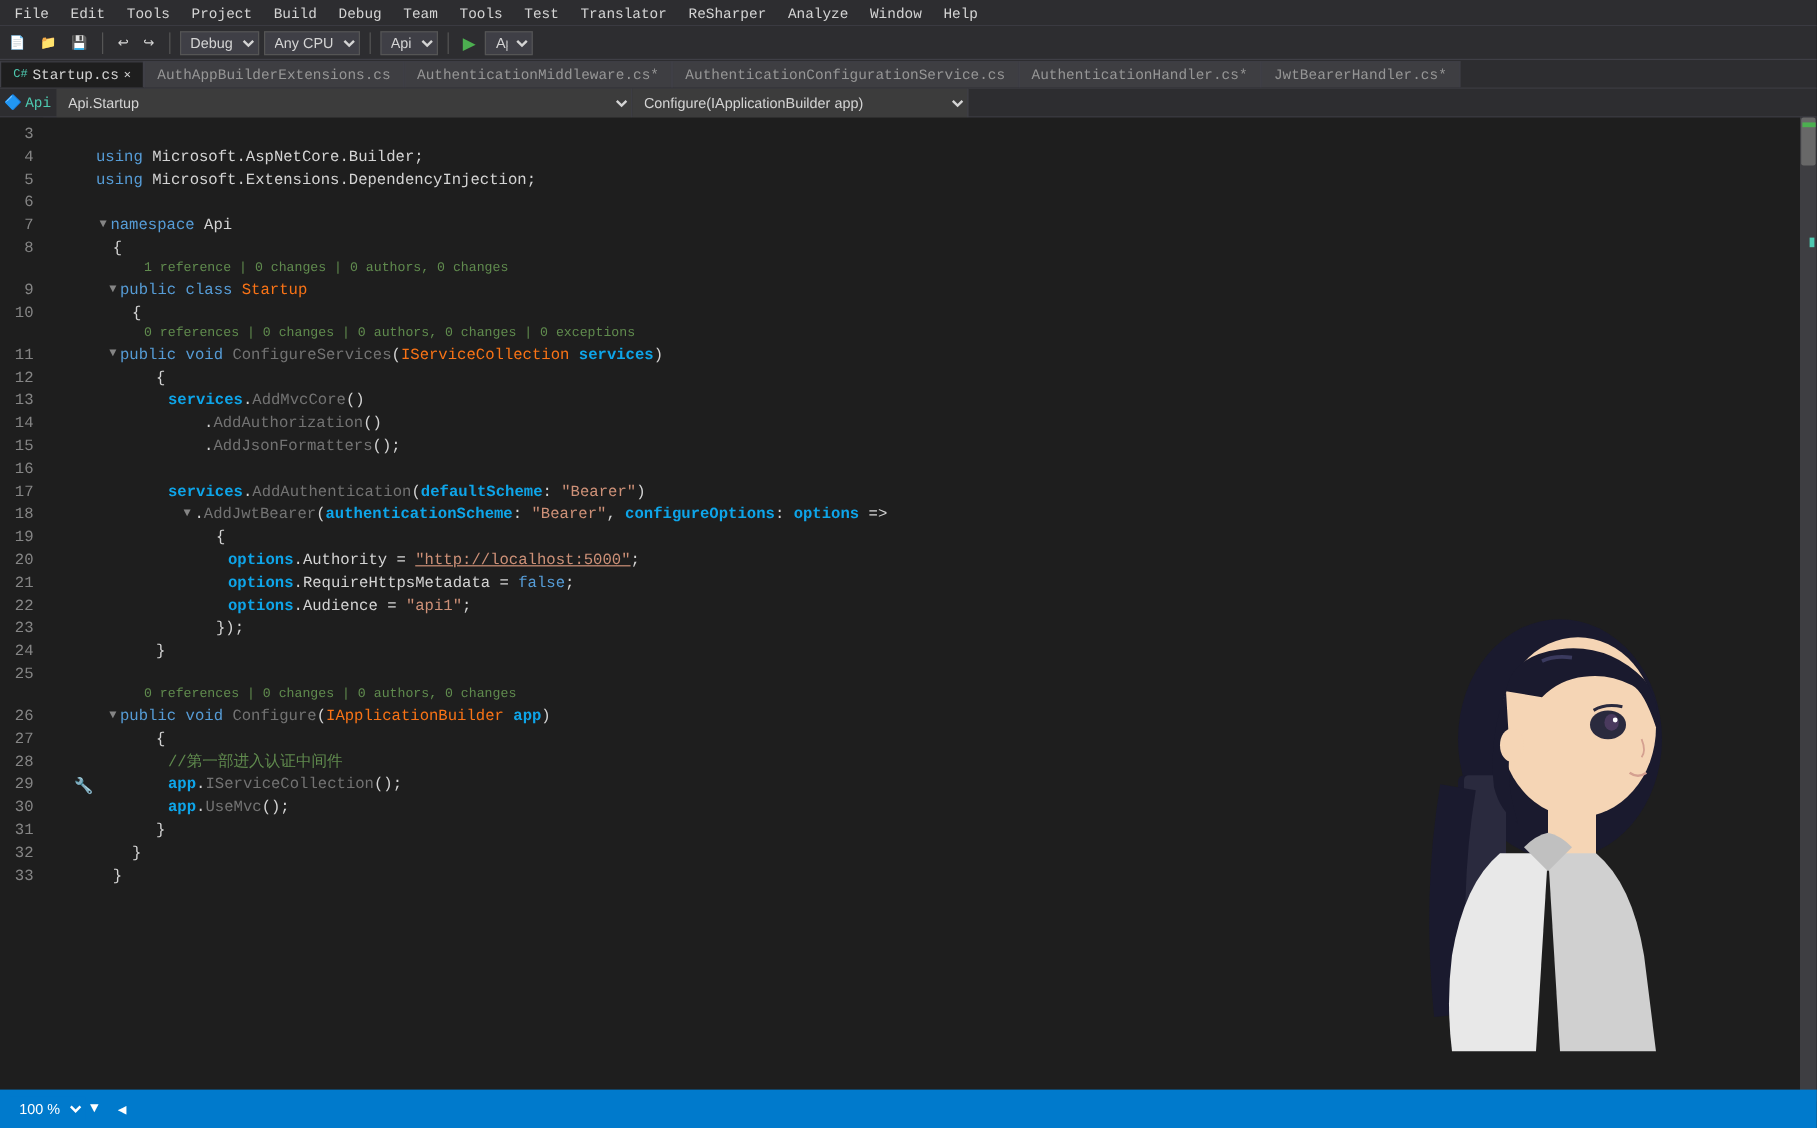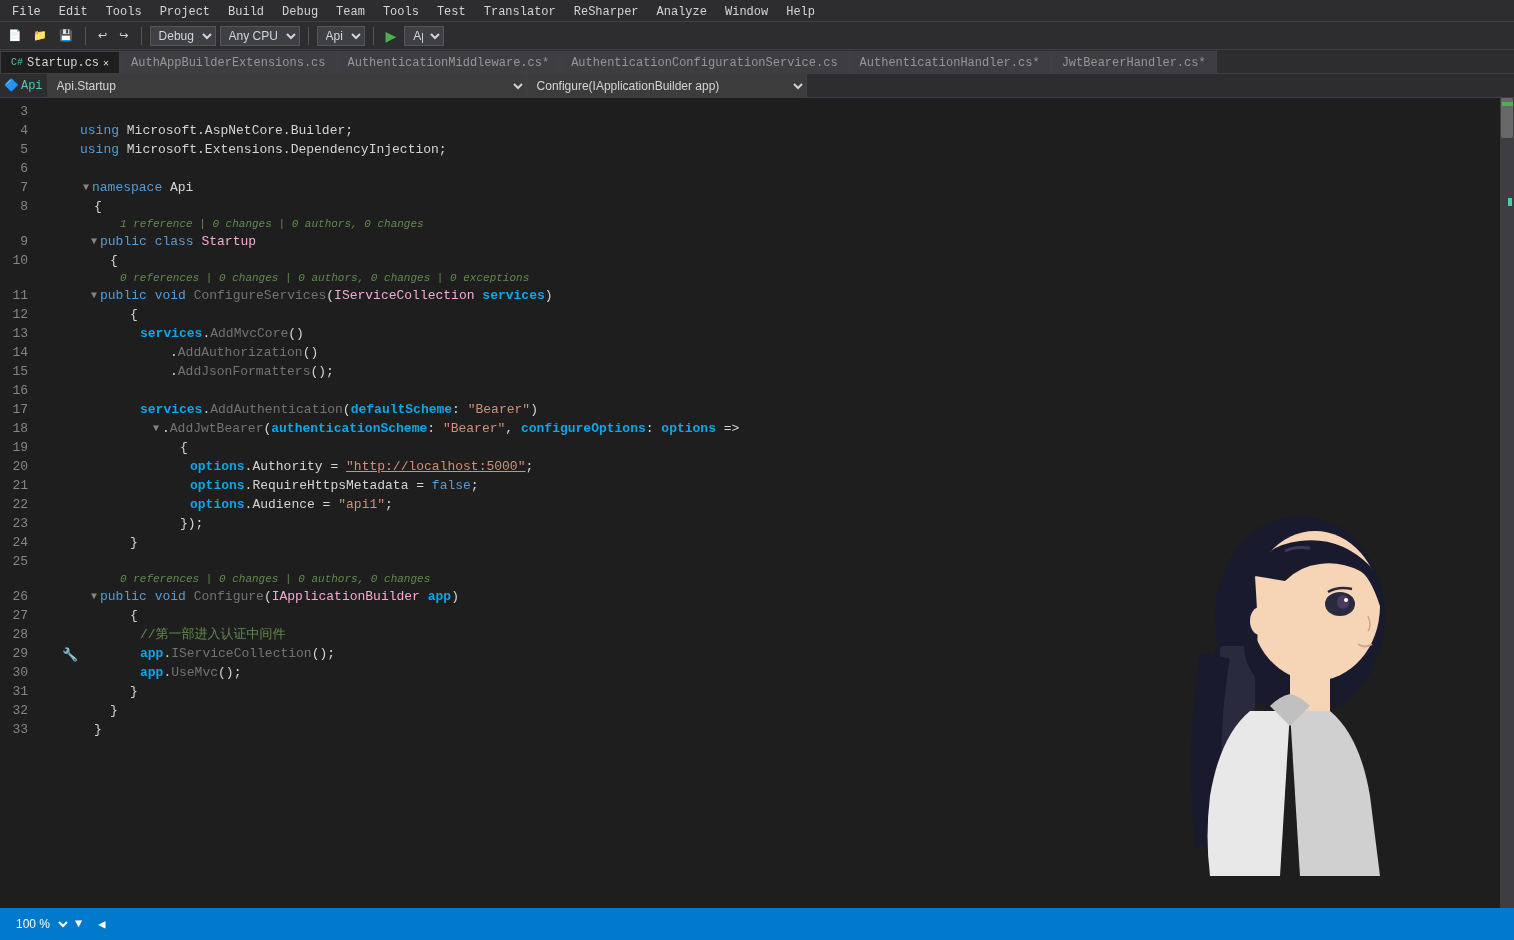--- a/index.html
+++ b/index.html
@@ -153,33 +153,32 @@
       height: 19px;
       display: flex;
       align-items: center;
       white-space: pre;
       position: relative;
       margin-left: 40px;
     }
 
     
     .kw { color: #569cd6; } 
-    .type { color: #f9a8d4; } 
+    .type { color: #f97316; } 
     .str { color: #ce9178; } 
     .comment { color: #608b4e; } 
     .param { color: #0ea5e9; font-weight: bold; } 
     .method { color: #737373; }
     .meta-line {
       color: #608b4e;
       font-size: 11px;
       height: 16px;
       display: flex;
       align-items: center;
       padding-left: 80px;
-      font-style: italic;
     }
 
     
     #scrollbar-right {
       width: 14px;
       background: #3e3e42;
       position: relative;
     }
     #scrollbar-thumb {
       position: absolute;

